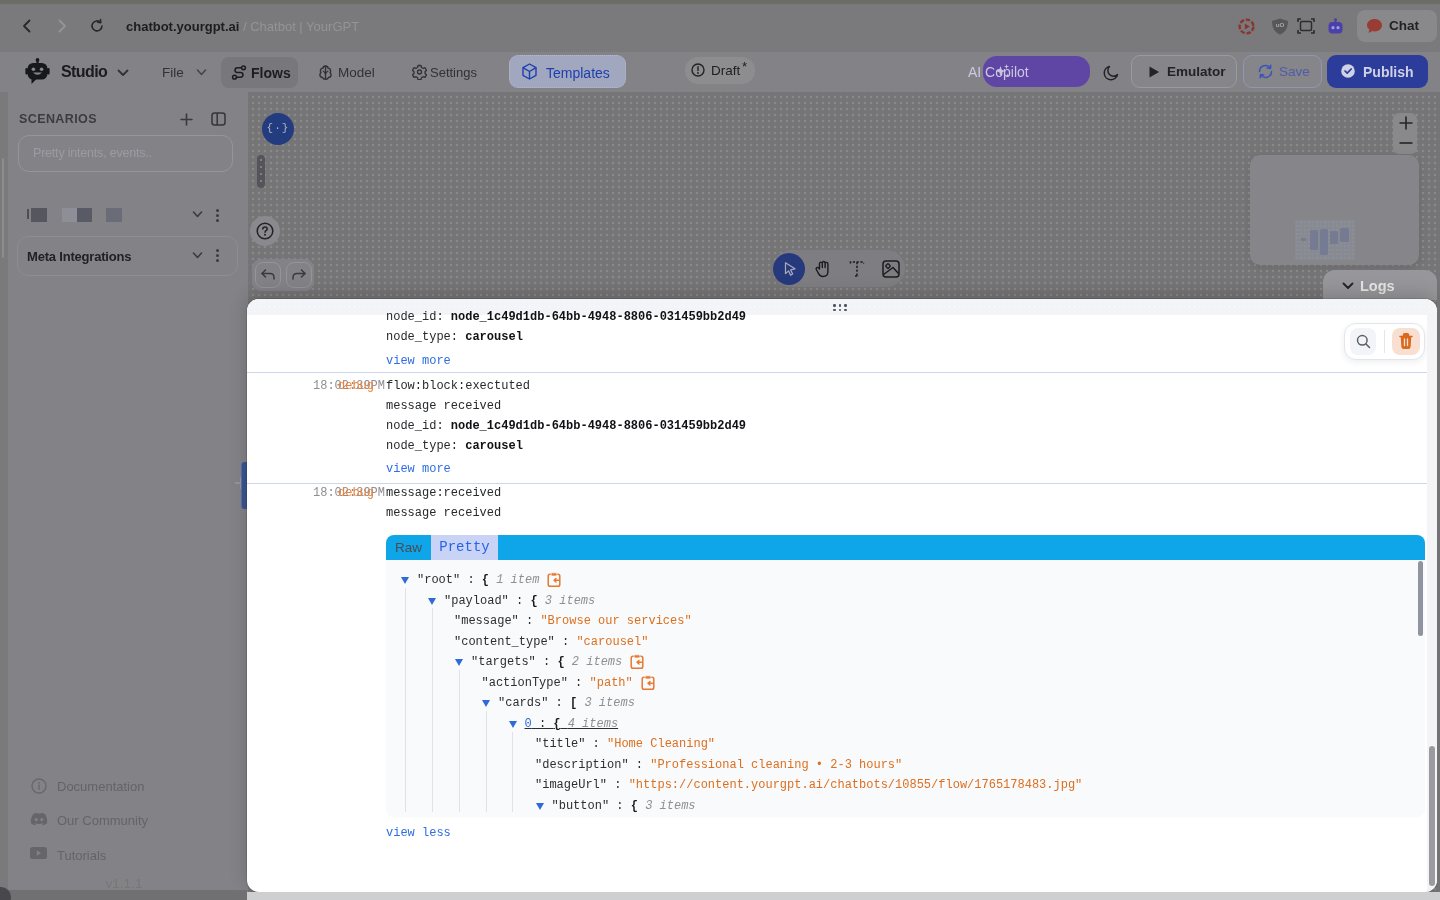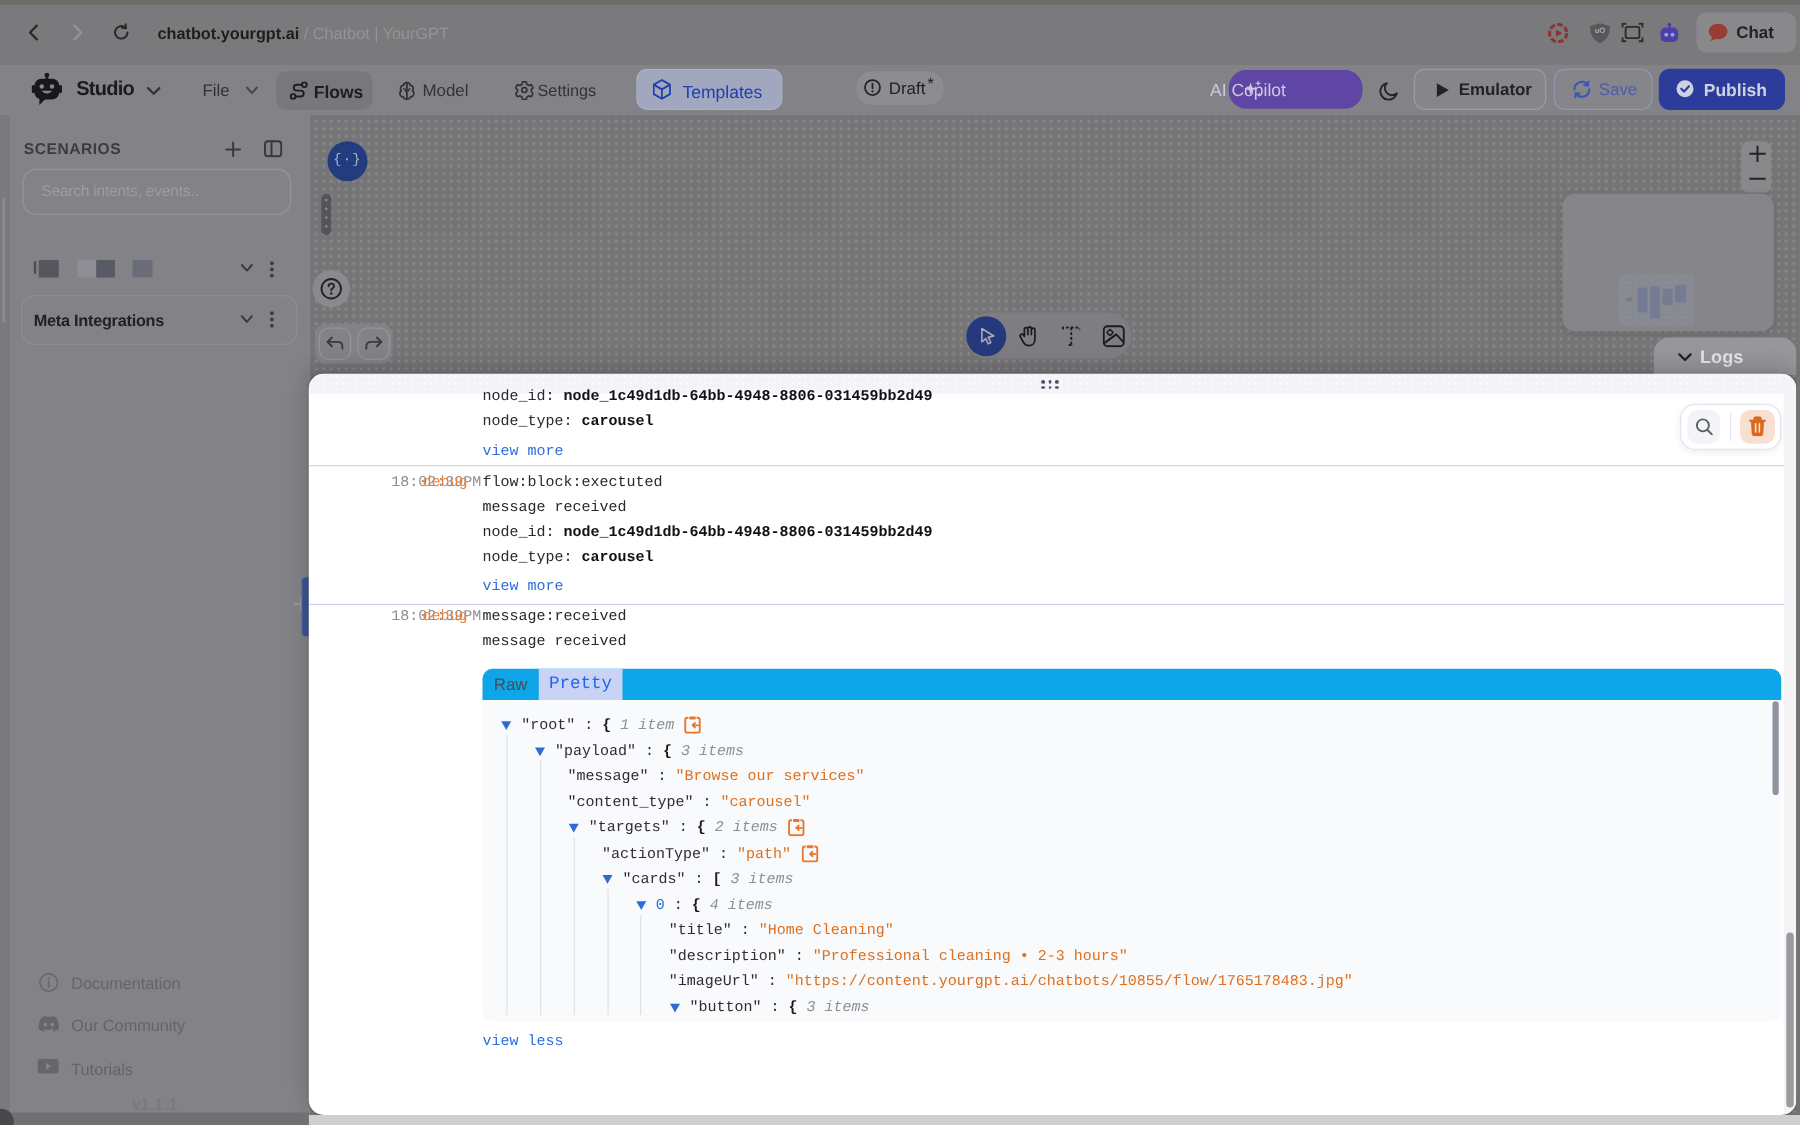--- a/index.html
+++ b/index.html
@@ -202,21 +202,21 @@
   <div id="sidebar">
     <div class="abs" style="left:19px; top:20px; font-size:12.5px; font-weight:700; letter-spacing:0.4px; color:#3c3c40;">SCENARIOS</div>
     <svg class="abs" style="left:180px; top:21px" width="13" height="13" viewBox="0 0 13 13">
         <path d="M6.5 1 V12 M1 6.5 H12" stroke="#3a3a3e" stroke-width="1.6" stroke-linecap="round"></path>
       </svg>
     <svg class="abs" style="left:211px; top:20px" width="15" height="14" viewBox="0 0 15 14">
         <rect x="1" y="1" width="13" height="12" rx="2.5" stroke="#35353a" stroke-width="1.5" fill="none"></rect>
         <path d="M6.2 1 V13" stroke="#35353a" stroke-width="1.5"></path>
       </svg>
     <div class="abs" style="left:18px; top:43px; width:215px; height:37px; border:1.3px solid #95959a; border-radius:11px;"></div>
-    <div class="abs" style="left:33px; top:54px; font-size:12.5px; letter-spacing:-0.2px; color:#9b9ba2;">Search intents, events..</div>
+    <div class="abs" style="left:33px; top:54px; font-size:12.5px; letter-spacing:-0.2px; color:#9b9ba2;">Pretty intents, events..</div>
 
     <div class="abs" style="left:27px; top:117px; width:2px; height:10px; background:#4e4e54;"></div>
     <div class="abs" style="left:31px; top:116px; width:16px; height:14px; background:#55565e;"></div>
     <div class="abs" style="left:62px; top:116px; width:15px; height:14px; background:#8e8e96;"></div>
     <div class="abs" style="left:77px; top:116px; width:15px; height:14px; background:#585a66;"></div>
     <div class="abs" style="left:106px; top:116px; width:16px; height:14px; background:#6a6c78;"></div>
     <svg class="abs" style="left:192px; top:119px" width="11" height="7" viewBox="0 0 11 7">
         <path d="M1.5 1 L5.5 5.5 L9.5 1" stroke="#3a3a3f" stroke-width="1.6" fill="none" stroke-linecap="round" stroke-linejoin="round"></path>
       </svg>
     <div class="abs" style="left:216px; top:117px; width:3px; height:3px; border-radius:50%; background:#3a3a3f;"></div>
@@ -393,21 +393,21 @@
         <div class="guide" style="left:100px; top:151px; height:101px;"></div>
         <div class="guide" style="left:126px; top:172px; height:80px;"></div>
 
         <div class="jrow" style="top:10px; left:31px;">"root" : <span class="jb">{</span> <span class="ji">1 item</span></div>
         <div class="jrow" style="top:30.5px; left:58px;">"payload" : <span class="jb">{</span> <span class="ji">3 items</span></div>
         <div class="jrow" style="top:51px; left:68px;">"message" : <span class="jv">"Browse our services"</span></div>
         <div class="jrow" style="top:71.5px; left:68px;">"content_type" : <span class="jv">"carousel"</span></div>
         <div class="jrow" style="top:92px; left:85px;">"targets" : <span class="jb">{</span> <span class="ji">2 items</span></div>
         <div class="jrow" style="top:112.5px; left:95.5px;">"actionType" : <span class="jv">"path"</span></div>
         <div class="jrow" style="top:133px; left:112px;">"cards" : <span class="jb">[</span> <span class="ji">3 items</span></div>
-        <div class="jrow" style="top:153.5px; left:138.5px;"><span class="jidx">0</span> : <span class="jb">{</span> <span class="ji">4 items</span></div>
+        <div class="jrow" style="top:153.5px; left:138.5px;text-decoration:underline;"><span class="jidx">0</span> : <span class="jb">{</span> <span class="ji">4 items</span></div>
         <div class="jrow" style="top:174px; left:149px;">"title" : <span class="jv">"Home Cleaning"</span></div>
         <div class="jrow" style="top:194.5px; left:149px;">"description" : <span class="jv">"Professional cleaning • 2-3 hours"</span></div>
         <div class="jrow" style="top:215px; left:149px;">"imageUrl" : <span class="jv">"https://content.yourgpt.ai/chatbots/10855/flow/1765178483.jpg"</span></div>
         <div class="jrow" style="top:235.5px; left:165.5px;">"button" : <span class="jb">{</span> <span class="ji">3 items</span></div>
 
         <div class="tri" style="left:15px; top:17px;"></div>
         <div class="tri" style="left:42px; top:37.5px;"></div>
         <div class="tri" style="left:69px; top:99px;"></div>
         <div class="tri" style="left:96px; top:140px;"></div>
         <div class="tri" style="left:123px; top:160.5px;"></div>

